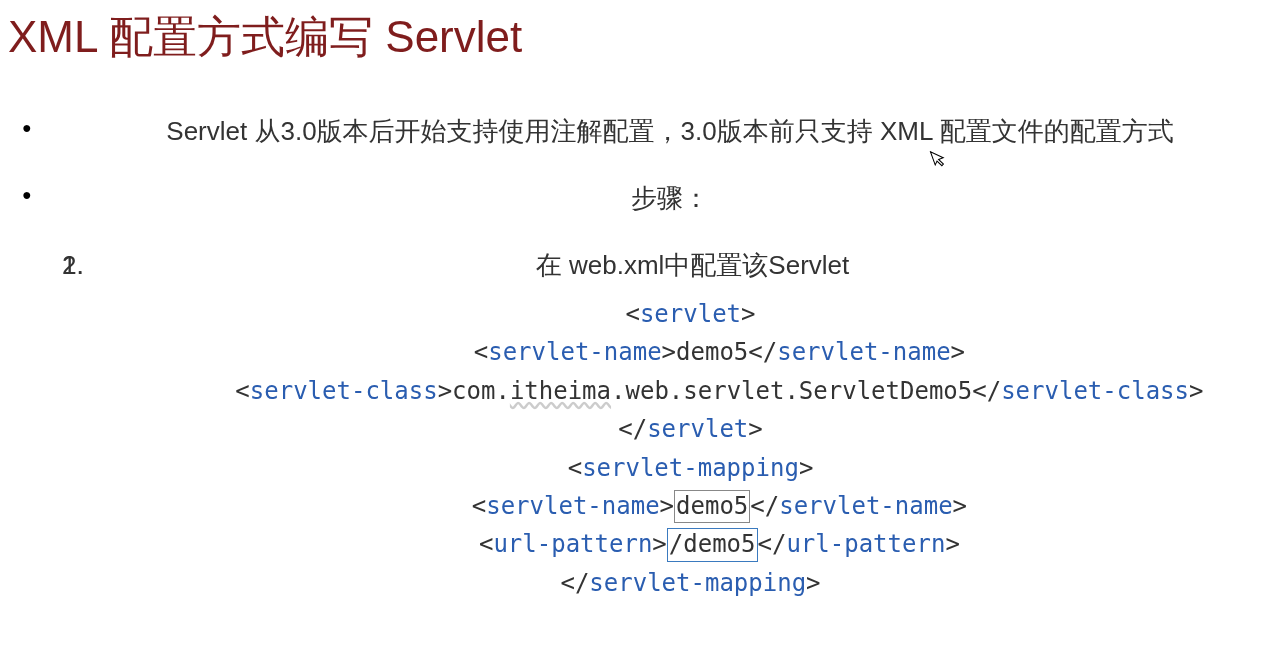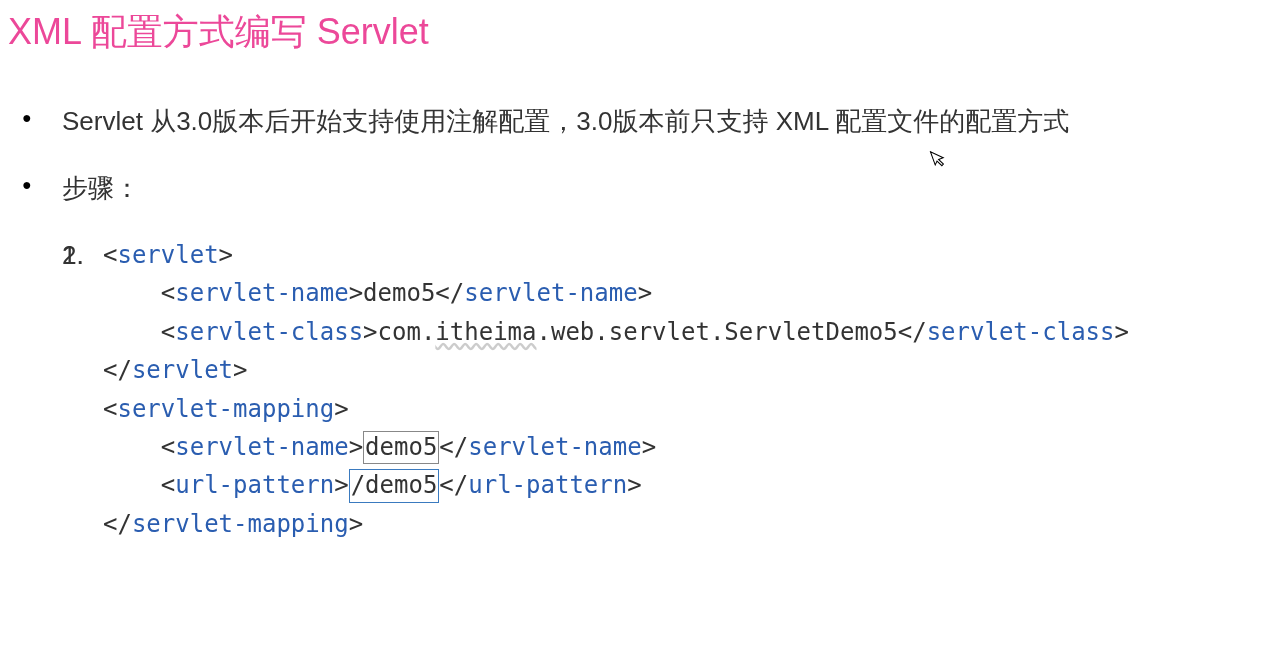--- a/index.html
+++ b/index.html
@@ -9,31 +9,32 @@
     }
     body {
       font-family: "Microsoft YaHei", "SimSun", Arial, sans-serif;
       background: #ffffff;
       width: 1288px;
       height: 657px;
       overflow: hidden;
       position: relative;
     }
     .title {
-      color: #ec4899;
-      font-size: 36px;
+      color: #7f1d1d;
+      font-size: 44px;
       font-weight: 400;
       padding: 8px 8px 20px 8px;
     }
     .content {
       padding: 0 10px;
     }
     ul.main-list {
       list-style: none;
       margin-top: 25px;
+      text-align: center;
     }
     ul.main-list > li {
       position: relative;
       padding-left: 52px;
       font-size: 26px;
       color: #333;
       margin-bottom: 28px;
       line-height: 1.5;
     }
     ul.main-list > li::before {
@@ -115,20 +116,21 @@
   <ul class="main-list">
     <li>Servlet 从3.0版本后开始支持使用注解配置，3.0版本前只支持 XML 配置文件的配置方式</li>
     <li>
       <span>步骤：</span>
       <ol class="steps">
         <li>
           <span class="num">1.</span>
         </li>
         <li>
           <span class="num">2.</span>
+          <span>在 web.xml中配置该Servlet</span>
           <div class="code-block"><span class="bracket">&lt;</span><span class="tag">servlet</span><span class="bracket">&gt;</span>
     <span class="bracket">&lt;</span><span class="tag">servlet-name</span><span class="bracket">&gt;</span><span class="text-content">demo5</span><span class="bracket">&lt;/</span><span class="tag">servlet-name</span><span class="bracket">&gt;</span>
     <span class="bracket">&lt;</span><span class="tag">servlet-class</span><span class="bracket">&gt;</span><span class="text-content">com.</span><span class="text-content underlined">itheima</span><span class="text-content">.web.servlet.ServletDemo5</span><span class="bracket">&lt;/</span><span class="tag">servlet-class</span><span class="bracket">&gt;</span>
 <span class="bracket">&lt;/</span><span class="tag">servlet</span><span class="bracket">&gt;</span>
 <span class="bracket">&lt;</span><span class="tag">servlet-mapping</span><span class="bracket">&gt;</span>
     <span class="bracket">&lt;</span><span class="tag">servlet-name</span><span class="bracket">&gt;</span><span class="box-highlight-1"><span class="text-content">demo5</span></span><span class="bracket">&lt;/</span><span class="tag">servlet-name</span><span class="bracket">&gt;</span>
     <span class="bracket">&lt;</span><span class="tag">url-pattern</span><span class="bracket">&gt;</span><span class="box-highlight-2"><span class="text-content">/demo5</span></span><span class="bracket">&lt;/</span><span class="tag">url-pattern</span><span class="bracket">&gt;</span>
 <span class="bracket">&lt;/</span><span class="tag">servlet-mapping</span><span class="bracket">&gt;</span></div>
         </li>
       </ol>

